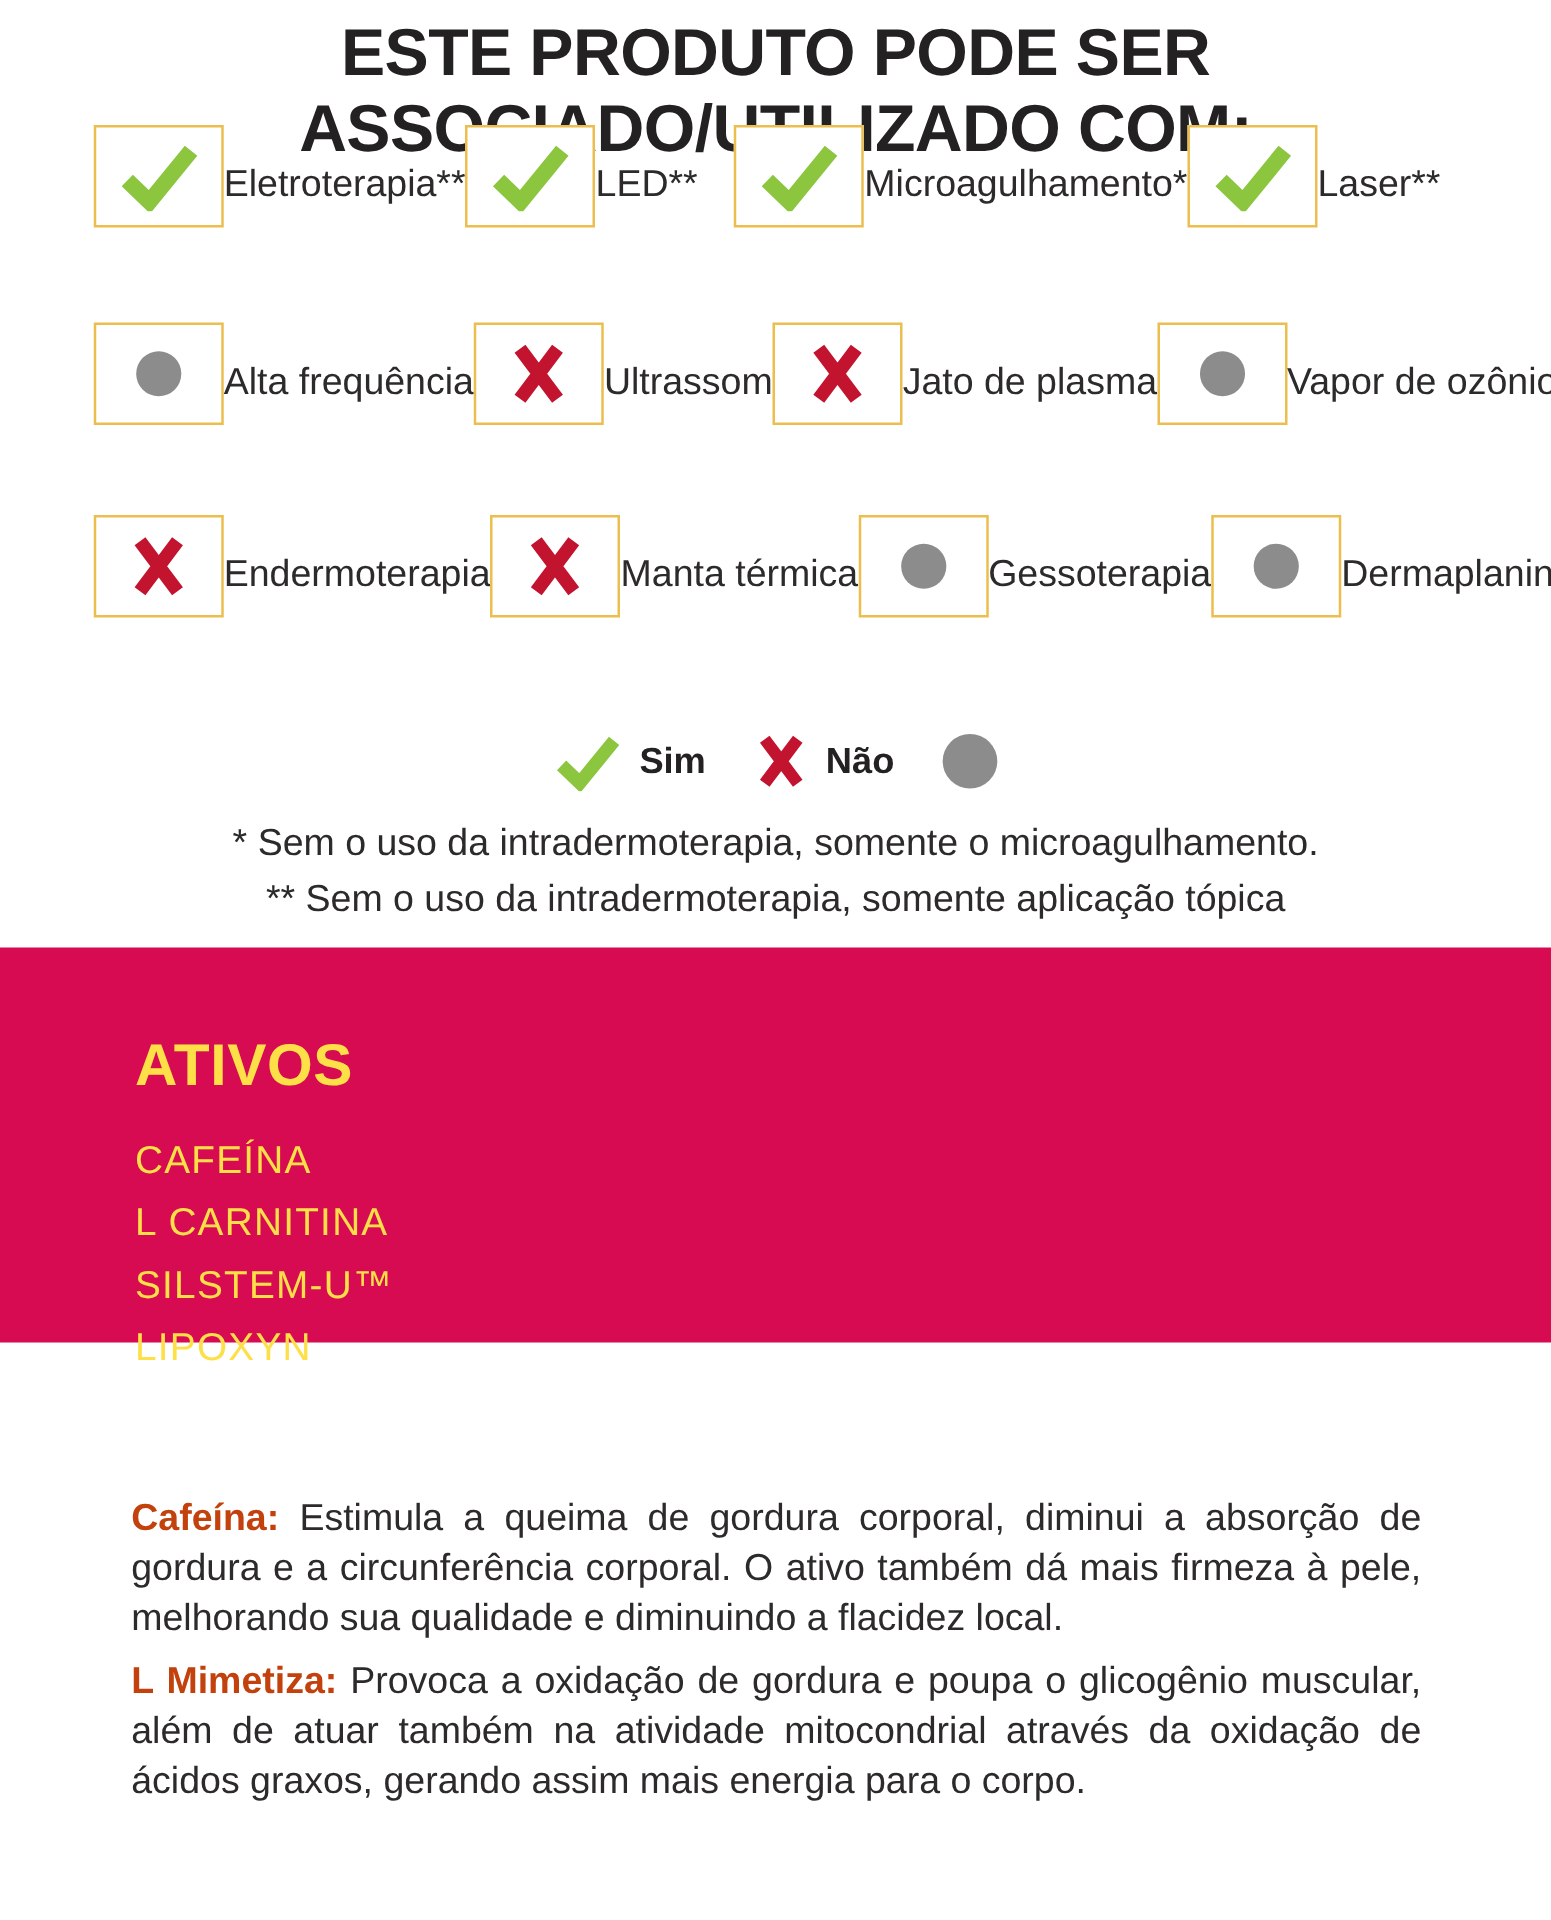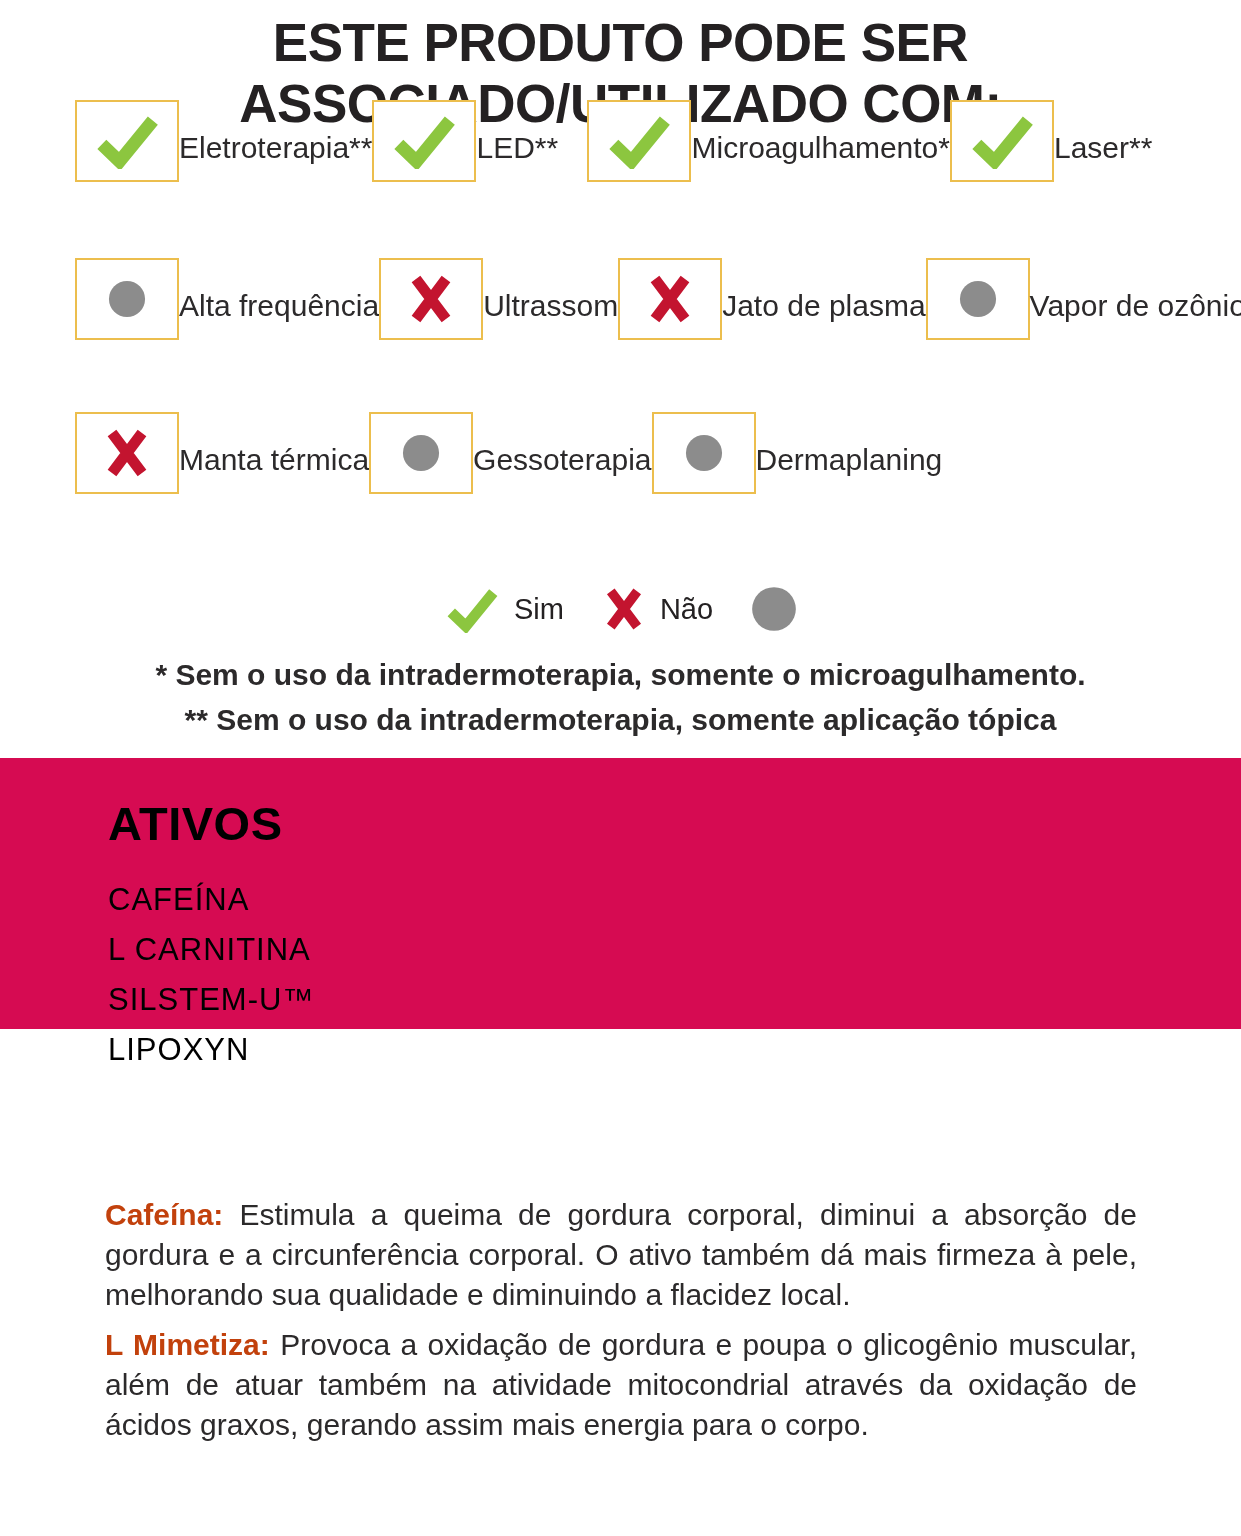--- a/index.html
+++ b/index.html
@@ -35,34 +35,34 @@
   .icon-check{width:68px;height:56px;}
   .icon-cross{width:50px;height:54px;}
   .icon-dot{width:38px;height:38px;}
   
   .legend{
     position:absolute;top:585px;left:0;width:100%;
     display:flex;align-items:center;justify-content:center;
   }
   .legend-item{display:flex;align-items:center;}
   .legend-item + .legend-item{margin-left:38px;}
-  .legend-item .legend-label{margin-left:14px;font-size:29px;font-weight:400;color:#242122;}
+  .legend-item .legend-label{margin-left:14px;font-size:29px;font-weight:700;color:#242122;}
   .legend .icon-check{width:56px;height:47px;}
   .legend .icon-cross{width:44px;height:48px;}
   .legend .icon-dot{width:46px;height:46px;}
   
   .footnotes{
     position:absolute;top:652px;left:0;width:100%;
-    text-align:center;font-size:30px;line-height:45px;font-weight:700;color:#2c2a2b;
+    text-align:center;font-size:30px;line-height:45px;font-weight:400;color:#2c2a2b;
   }
   
   .actives{
-    position:absolute;top:758px;left:0;width:100%;height:271px;
+    position:absolute;top:758px;left:0;width:100%;height:316px;
     background:var(--accent-pink,#D60B52);box-sizing:border-box;
-    padding:38px 0 0 108px;color:#000000;
+    padding:66px 0 0 108px;color:#fde047;
   }
   .actives-title{font-size:47px;font-weight:700;letter-spacing:0.5px;}
   .actives-list{margin-top:24px;}
   .actives-item{font-size:31px;font-weight:400;letter-spacing:1px;line-height:50px;}
   
   .descriptions{
     position:absolute;top:1195px;left:105px;width:1032px;
     font-size:30px;line-height:40px;color:#2c2a2b;text-align:justify;
   }
   .descriptions p{margin:0 0 10px 0;}
@@ -137,20 +137,28 @@
     <div class="check-box">
   <svg class="icon-dot" viewBox="0 0 40 40" aria-hidden="true">
     <circle cx="20" cy="20" r="19" fill="var(--dot-gray,#8C8C8C)"></circle>
   </svg>
 </div>
     <div class="cell-label">Vapor de ozônio</div>
   </div>
 </div>
 
 <div class="grid-row r3">
+  <div class="cell">
+    <div class="check-box">
+  <svg class="icon-cross" viewBox="0 0 60 62" aria-hidden="true">
+    <path d="M12 7 L48 55 M48 7 L12 55" fill="none" stroke="var(--cross-red,#C3142F)" stroke-width="13"></path>
+  </svg>
+</div>
+    <div class="cell-label">Endermoterapia</div>
+  </div>
   <div class="cell">
     <div class="check-box">
   <svg class="icon-cross" viewBox="0 0 60 62" aria-hidden="true">
     <path d="M12 7 L48 55 M48 7 L12 55" fill="none" stroke="var(--cross-red,#C3142F)" stroke-width="13"></path>
   </svg>
 </div>
     <div class="cell-label">Manta térmica</div>
   </div>
   <div class="cell">
     <div class="check-box">

